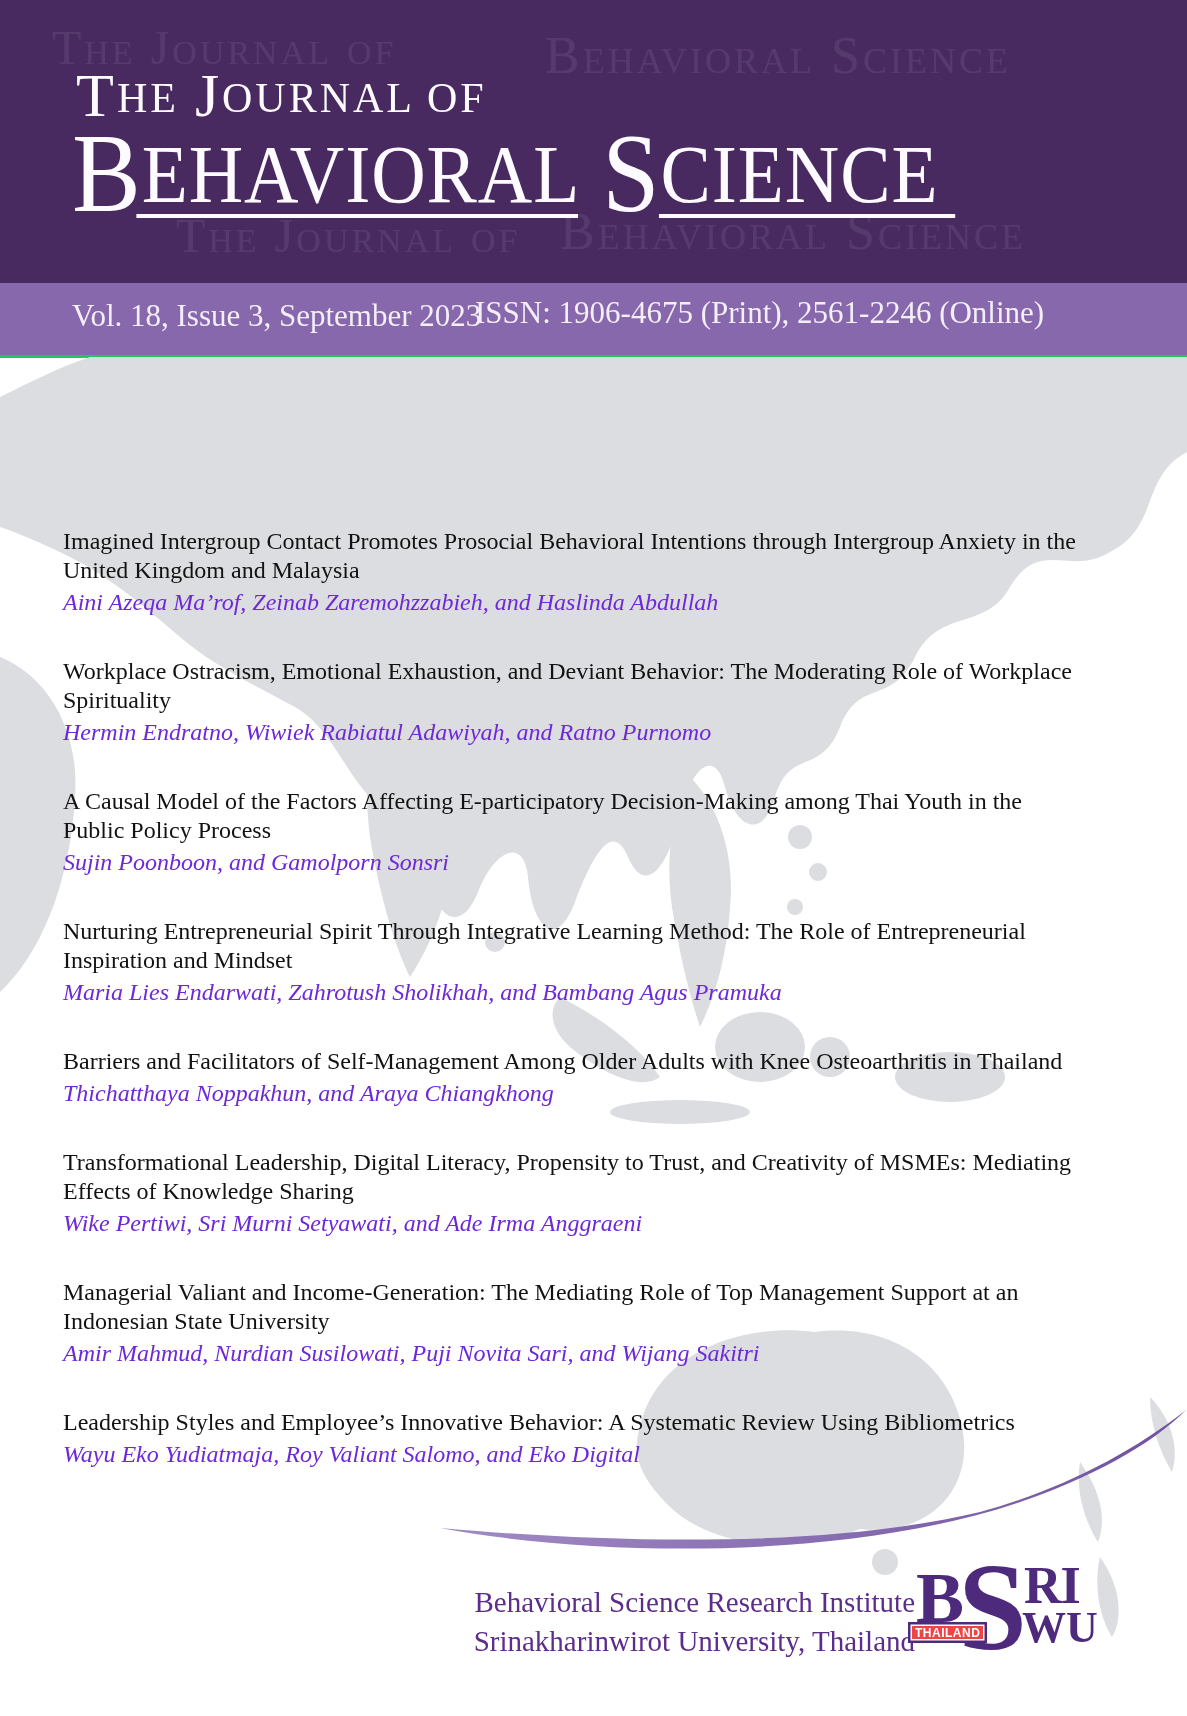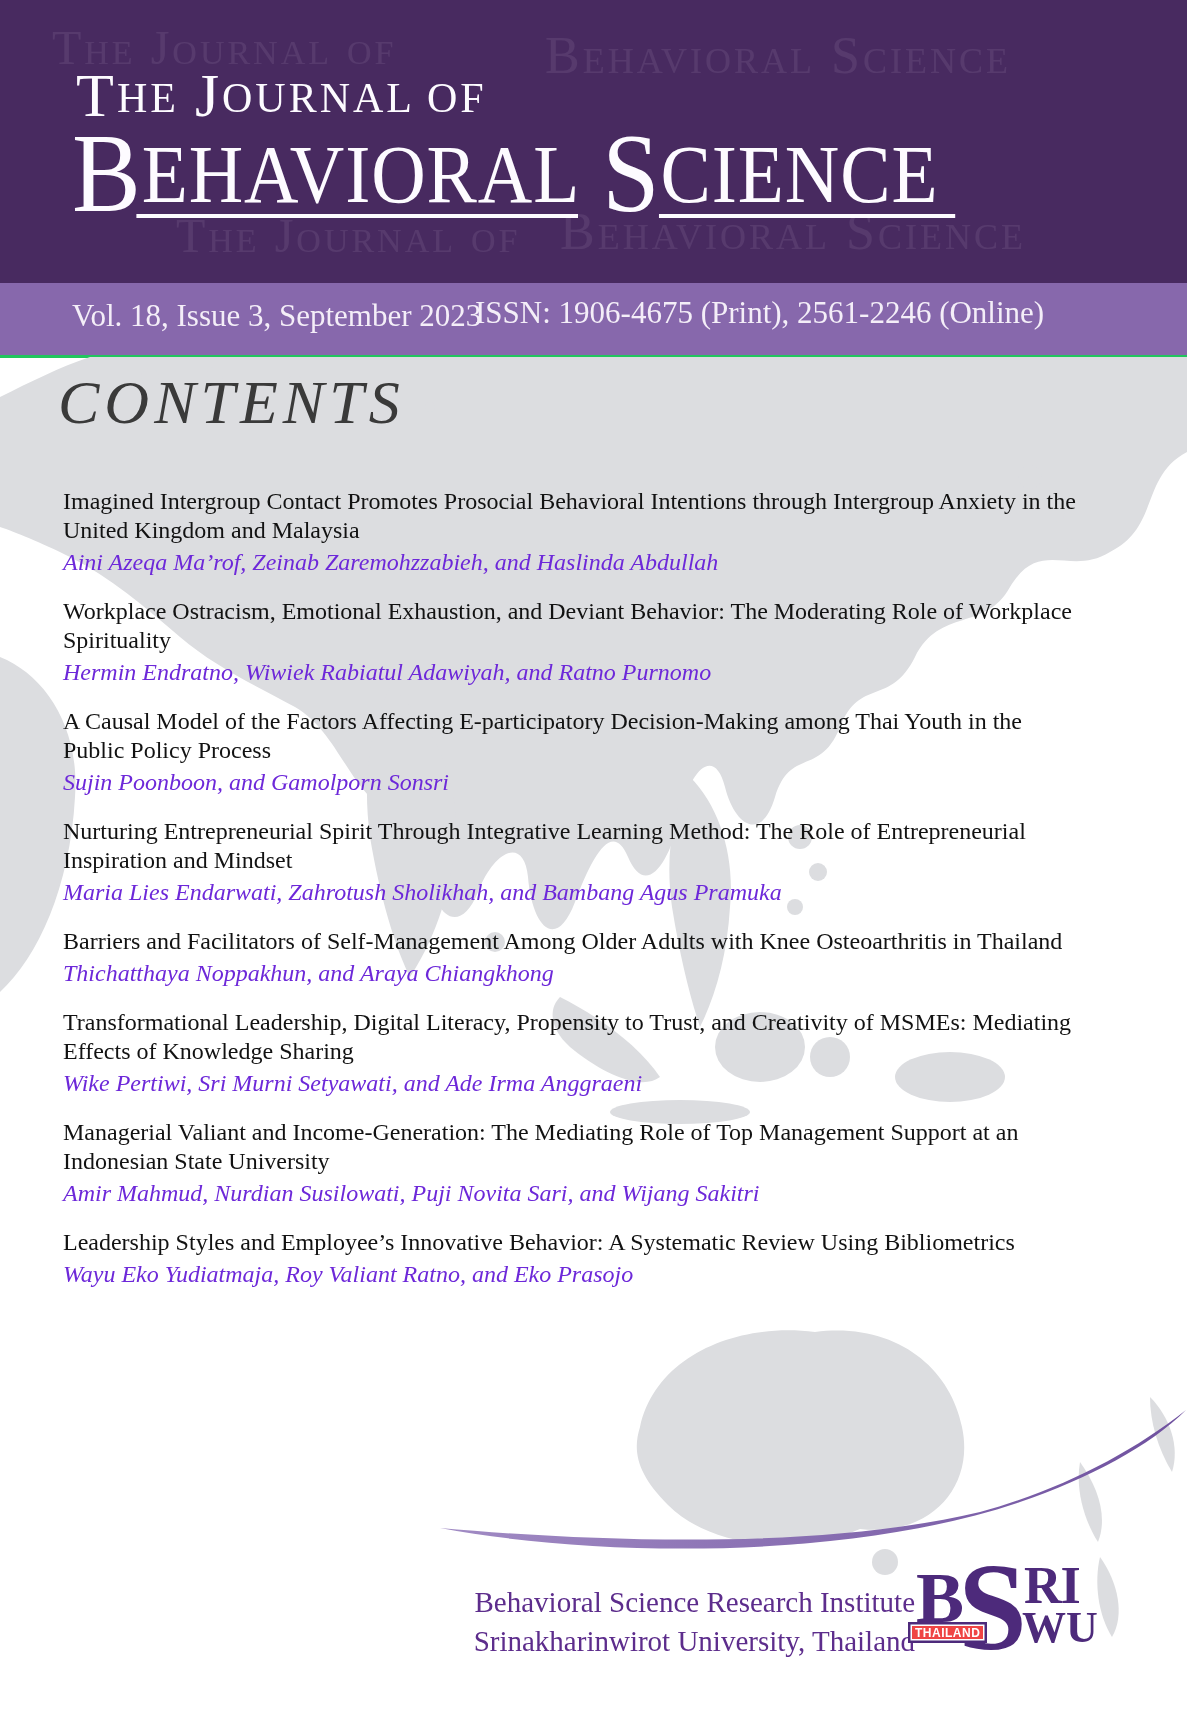--- a/index.html
+++ b/index.html
@@ -33,21 +33,21 @@
   .issue-band { position:absolute; left:0; top:283px; width:1187px; height:72px;
                 background:#8768ac; border-bottom:3px solid #22c55e; color:#f4eef8; }
   .band-vol  { position:absolute; left:72px;  top:15px; font-size:31px; }
   .band-issn { position:absolute; left:475px; top:12px; font-size:31px; }
   
   .map-svg { position:absolute; left:0; top:357px; width:1187px; height:1359px; }
   
   .contents-heading { position:absolute; left:58px; top:368px; font-style:italic;
                       font-size:62px; letter-spacing:5px; color:#3a3a3a; line-height:1.1; }
   .articles { position:absolute; left:63px; top:487px; width:1065px; }
-  .article  { margin-bottom:20px; }
+  .article  { margin-bottom:20px;margin-top:40px; }
   .article-title { font-size:24px; line-height:29px; color:#121212; white-space:pre-line; }
   .article-authors { font-size:24px; line-height:29px; font-style:italic; color:#6d28d9; margin-top:3px; }
   
   .swoosh-svg { position:absolute; left:0; top:1390px; width:1187px; height:180px; }
   .footer-text { position:absolute; right:272px; top:1583px; text-align:right;
                  color:#5d2d8c; font-size:29px; line-height:39px; white-space:nowrap; }
   .logo { position:absolute; left:908px; top:1560px; width:190px; height:112px;
           color:#4d2a7b; font-weight:700; }
   .logo span { position:absolute; line-height:1; }
   .logo-b  { left:8px;   top:2px;   font-size:72px; }
@@ -113,21 +113,20 @@
         <circle cx="95" cy="35" r="6"></circle>
       <path d="M 0 300 C 45 318 80 370 75 440 C 70 530 38 600 0 635 Z"></path>
       <path d="M 640 1070 C 655 1000 735 965 815 975 C 895 965 950 1010 962 1070 C 975 1130 930 1180 860 1172 C 795 1200 710 1190 668 1148 C 638 1118 632 1095 640 1070 Z"></path>
       <circle cx="885" cy="1205" r="13"></circle>
       <path d="M 1080 1105 C 1098 1130 1108 1160 1098 1185 C 1085 1165 1075 1133 1080 1105 Z"></path>
       <path d="M 1100 1200 C 1118 1225 1125 1258 1112 1280 C 1098 1258 1094 1225 1100 1200 Z"></path>
       <path d="M 1150 1040 C 1170 1060 1180 1090 1172 1115 C 1158 1092 1150 1065 1150 1040 Z"></path>
     </g>
   </svg>
 
-  <div class="contents-heading">CONTENTS</div>
 
   <div class="articles">
     <div class="article">
       <div class="article-title">Imagined Intergroup Contact Promotes Prosocial Behavioral Intentions through Intergroup Anxiety in the
 United Kingdom and Malaysia</div>
       <div class="article-authors">Aini Azeqa Ma’rof, Zeinab Zaremohzzabieh, and Haslinda Abdullah</div>
     </div>
     <div class="article">
       <div class="article-title">Workplace Ostracism, Emotional Exhaustion, and Deviant Behavior: The Moderating Role of Workplace
 Spirituality</div>
@@ -152,21 +151,21 @@
 Effects of Knowledge Sharing</div>
       <div class="article-authors">Wike Pertiwi, Sri Murni Setyawati, and Ade Irma Anggraeni</div>
     </div>
     <div class="article">
       <div class="article-title">Managerial Valiant and Income-Generation: The Mediating Role of Top Management Support at an
 Indonesian State University</div>
       <div class="article-authors">Amir Mahmud, Nurdian Susilowati, Puji Novita Sari, and Wijang Sakitri</div>
     </div>
     <div class="article">
       <div class="article-title">Leadership Styles and Employee’s Innovative Behavior: A Systematic Review Using Bibliometrics</div>
-      <div class="article-authors">Wayu Eko Yudiatmaja, Roy Valiant Ratno, and Eko Prasojo</div>
+      <div class="article-authors">Wayu Eko Yudiatmaja, Roy Valiant Salomo, and Eko Digital</div>
     </div>
   </div>
 
   <svg class="swoosh-svg" viewBox="0 0 1187 180" xmlns="http://www.w3.org/2000/svg" aria-hidden="true">
     <defs>
       <linearGradient id="swg" x1="0" y1="0" x2="1" y2="0">
         <stop offset="0" stop-color="#a18bc4"></stop>
         <stop offset="1" stop-color="#6f519f"></stop>
       </linearGradient>
     </defs>

